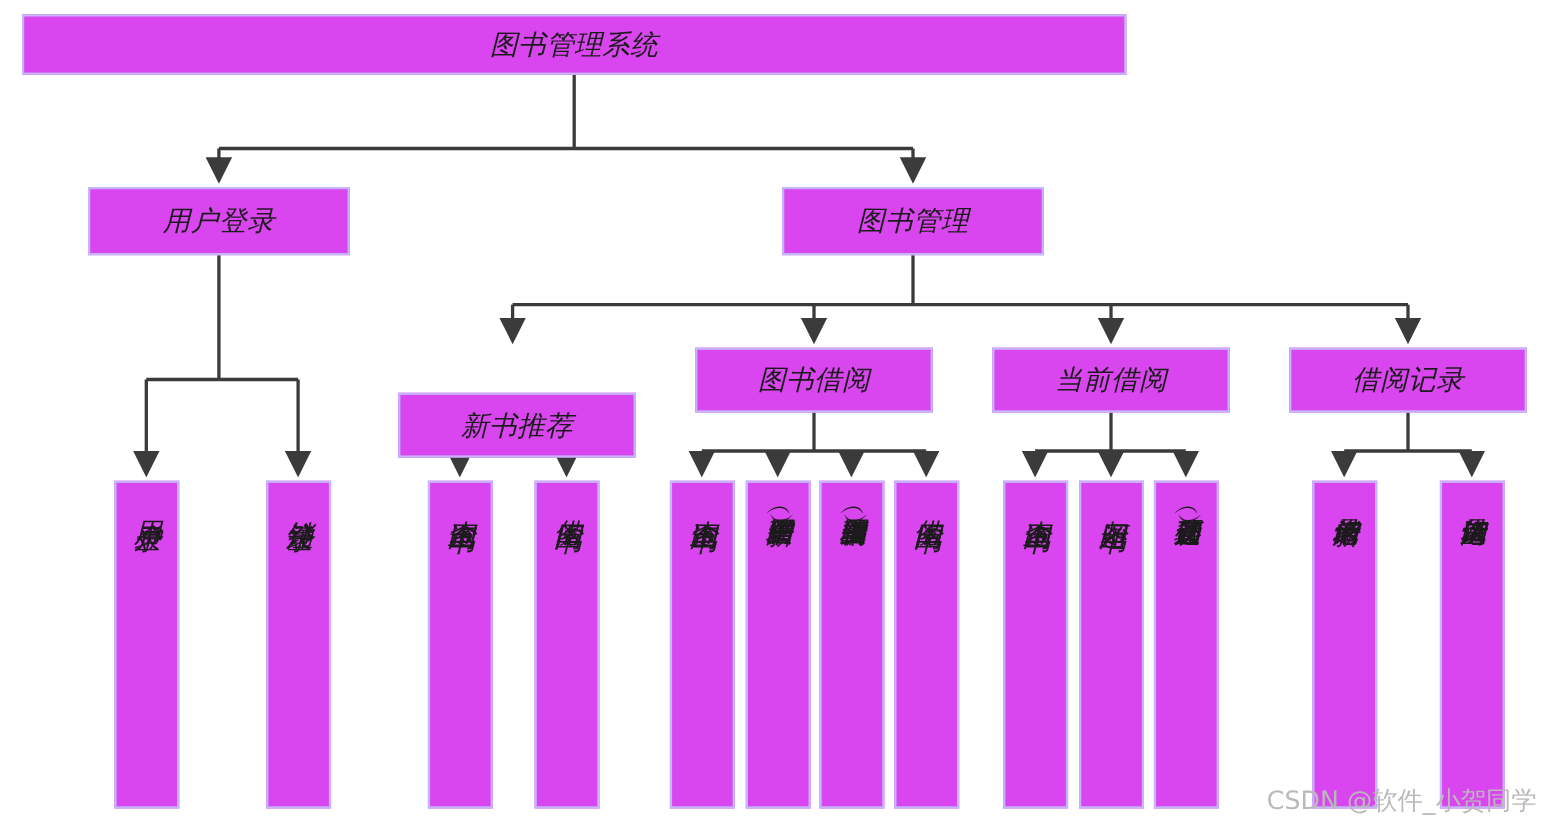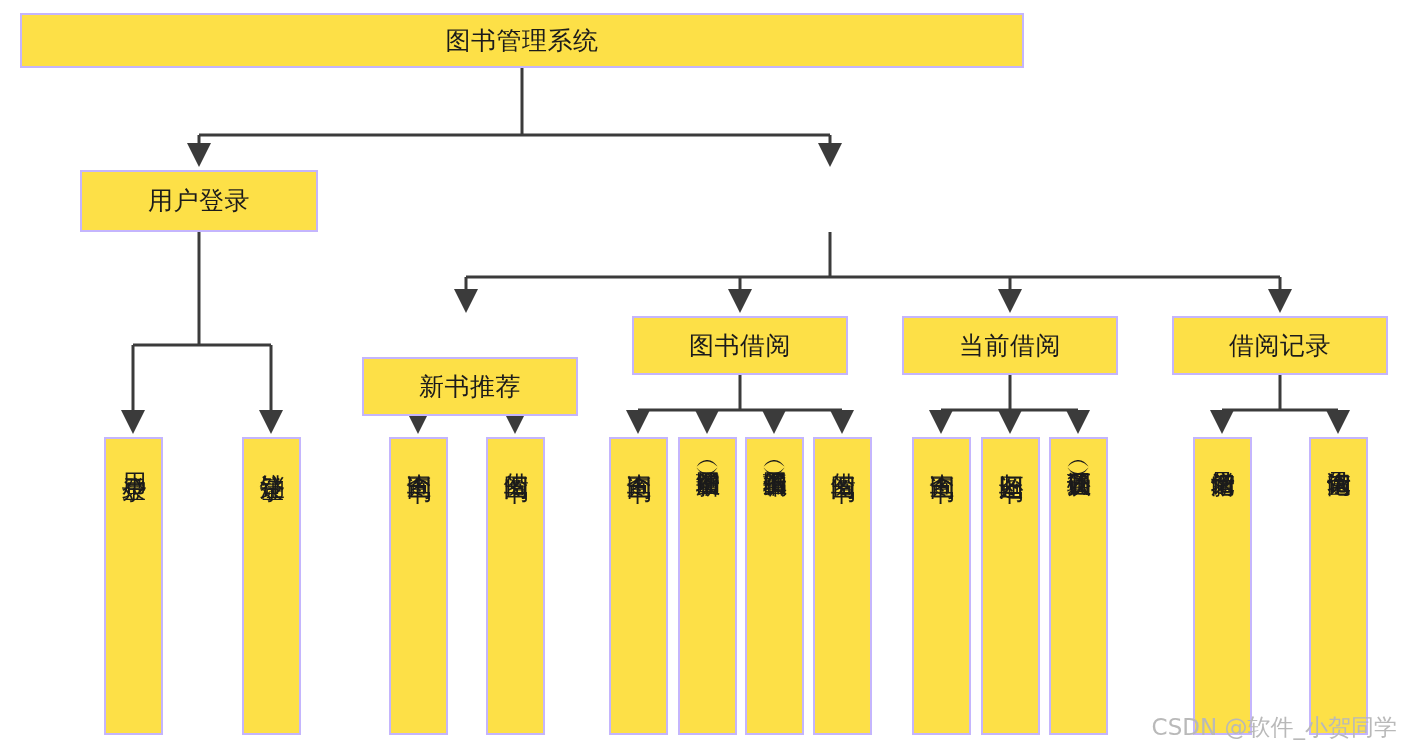--- a/index.html
+++ b/index.html
@@ -22,27 +22,28 @@
     position: absolute;
     left: 0;
     top: 0;
     width: 1405px;
     height: 747px;
     pointer-events: none;
   }
   .node {
     position: absolute;
     box-sizing: border-box;
-    background: #fde047;
+    background: #d946ef;
     border: 2px solid #c4b5fd;
     display: flex;
     align-items: center;
     justify-content: center;
     color: #1b1b1b;
     z-index: 2;
+    font-style: italic;
   }
   .node-label {
     display: block;
     text-align: center;
     line-height: 1.18;
     white-space: nowrap;
   }
   .node.horizontal .node-label {
     font-size: 25px;
     letter-spacing: 0.5px;
@@ -137,20 +138,23 @@
   </svg>
 
   <div class="node horizontal root" style="left:20px; top:13px; width:1004px; height:55px;">
     <span class="node-label">图书管理系统</span>
   </div>
 
   <div class="node horizontal" style="left:80px; top:170px; width:238px; height:62px;">
     <span class="node-label">用户登录</span>
   </div>
 
+  <div class="node horizontal" style="left:711px; top:170px; width:238px; height:62px;">
+    <span class="node-label">图书管理</span>
+  </div>
 
   <div class="node horizontal" style="left:362px; top:316px; width:216px; height:59px;margin-top:41px;">
     <span class="node-label">新书推荐</span>
   </div>
 
   <div class="node horizontal" style="left:632px; top:316px; width:216px; height:59px;">
     <span class="node-label">图书借阅</span>
   </div>
 
   <div class="node horizontal" style="left:902px; top:316px; width:216px; height:59px;">

